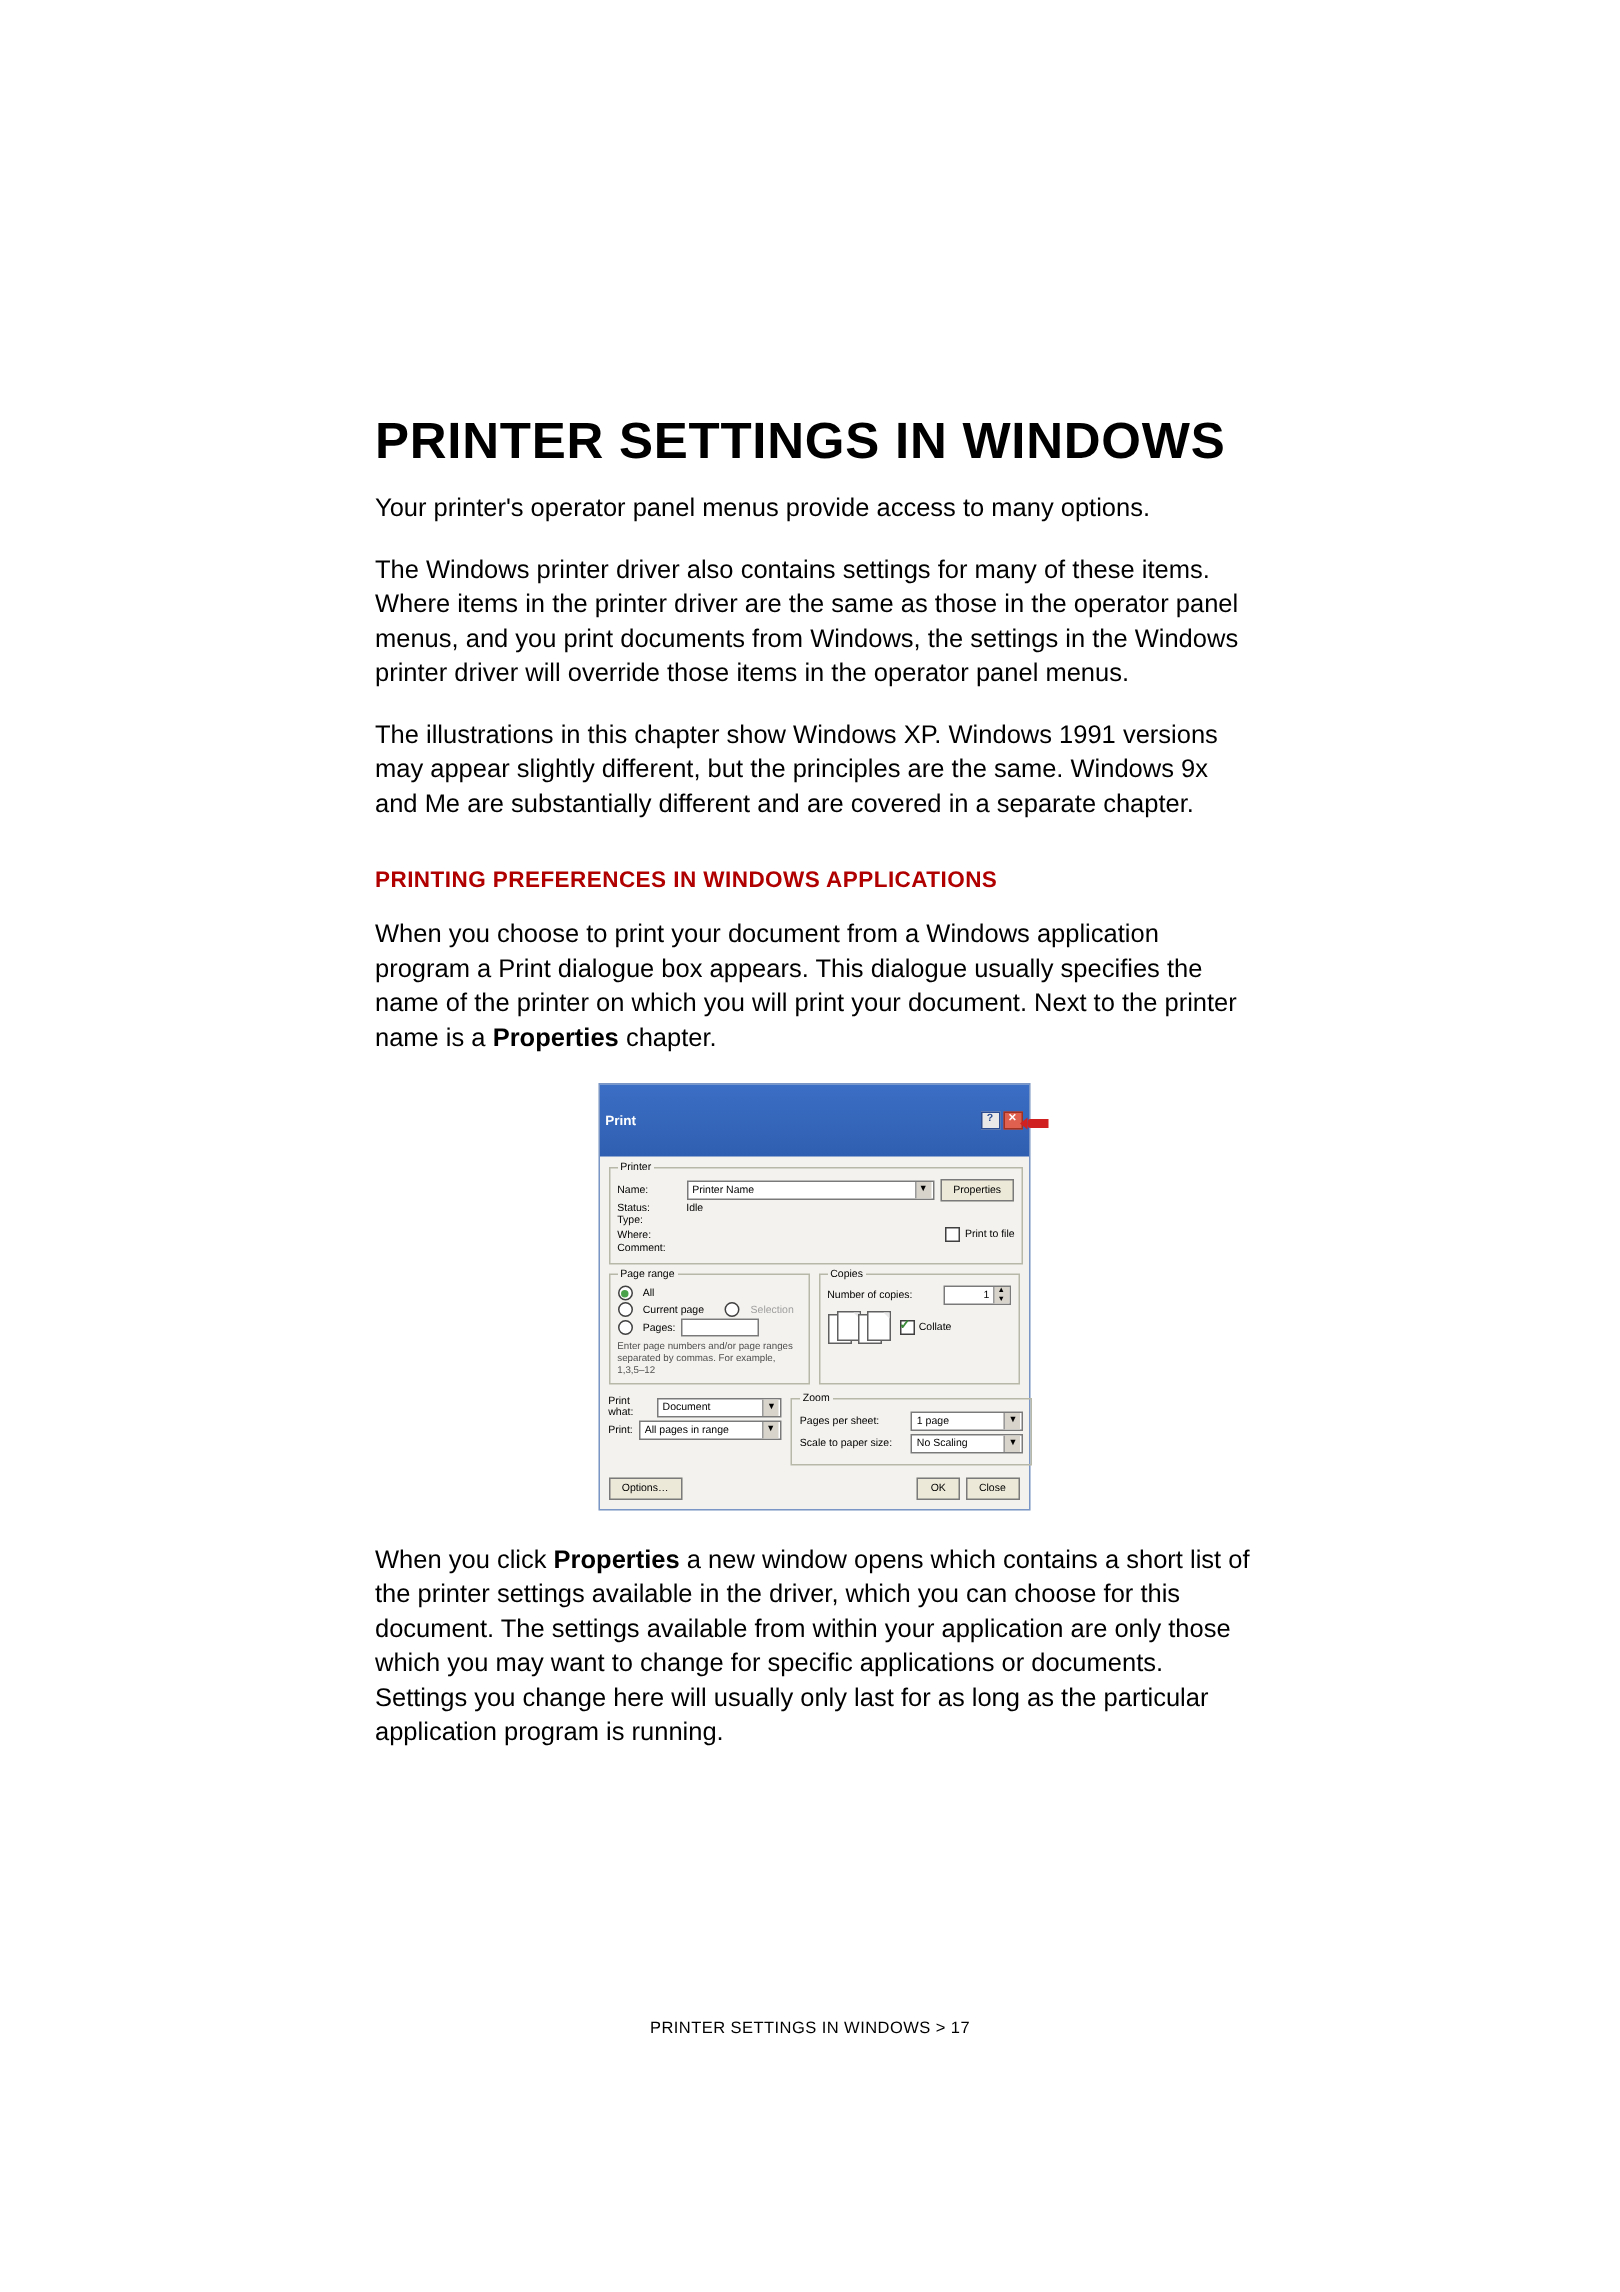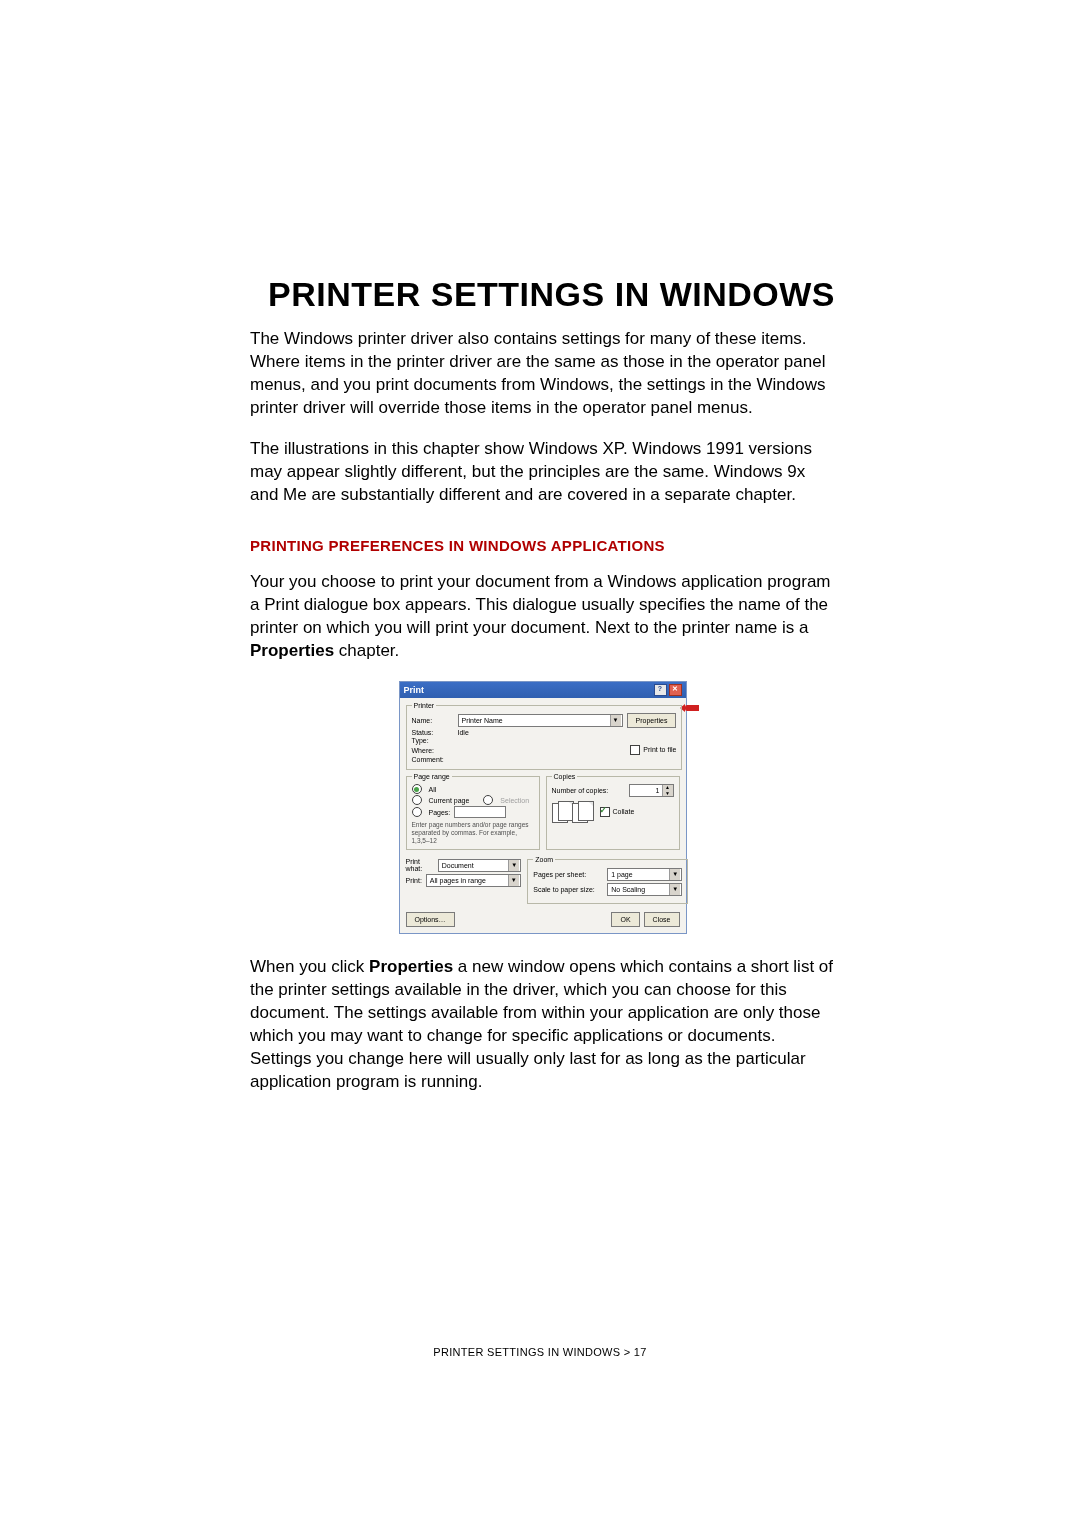--- a/index.html
+++ b/index.html
@@ -17,21 +17,20 @@
     height: 1528px;
     box-sizing: border-box;
     padding: 275px 245px 0 250px;
   }
   h1.main-title {
     font-size: 34px;
     font-weight: 800;
     letter-spacing: 0.5px;
     margin: 0 0 14px 0;
     color: #000;
-    text-align: right;
   }
   .body-text {
     margin-left: 0px;
   }
   p.para {
     font-size: 17px;
     line-height: 1.35;
     margin: 0 0 18px 0;
     color: #000;
   }
@@ -56,21 +55,21 @@
     font-family: Tahoma, Arial, sans-serif;
     font-size: 7px;
     color: #000;
     position: relative;
   }
   .dlg-title {
     background: linear-gradient(#3b6ec5, #2f5fb0);
     color: #fff;
     font-size: 9px;
     font-weight: bold;
-    padding: 2px 4px;
+    padding: 18px 4px;
     display: flex;
     align-items: center;
     justify-content: space-between;
   }
   .dlg-title-buttons { display:flex; gap:2px; }
   .dlg-title-btn {
     width: 11px; height: 10px;
     background: #e8e8e8;
     border: 1px solid #2a4b8f;
     font-size: 7px;
@@ -224,28 +223,29 @@
   .bold { font-weight:700; }
 </style>
 </head>
 <body>
 
 <div class="page">
 
   <h1 class="main-title">PRINTER SETTINGS IN WINDOWS</h1>
 
   <div class="body-text">
+    <p class="para">Your printer's operator panel menus provide access to many options.</p>
     <p class="para">The Windows printer driver also contains settings for many of these items. Where items in the printer driver are the same as those in the operator panel menus, and you print documents from Windows, the settings in the Windows printer driver will override those items in the operator panel menus.</p>
     <p class="para">The illustrations in this chapter show Windows XP.  Windows 1991 versions may appear slightly different, but the principles are the same. Windows 9x and Me  are substantially different and are covered in  a separate chapter.</p>
   </div>
 
   <h2 class="sub-title">PRINTING PREFERENCES IN WINDOWS APPLICATIONS</h2>
 
   <p class="para">
-    <span>Your you choose to print your document from a Windows application program a Print dialogue box appears. This dialogue usually specifies the name of the printer on which you will print your document. Next to the printer name is a </span><span class="bold">Properties</span><span> chapter.</span>
+    <span>When you choose to print your document from a Windows application program a Print dialogue box appears. This dialogue usually specifies the name of the printer on which you will print your document. Next to the printer name is a </span><span class="bold">Properties</span><span> chapter.</span>
   </p>
 
   <div class="dialog-wrap">
     <div class="dlg">
       <div class="callout"></div>
       <div class="dlg-title">
         <span>Print</span>
         <span class="dlg-title-buttons">
           <span class="dlg-title-btn">?</span>
           <span class="dlg-title-btn close">✕</span>

